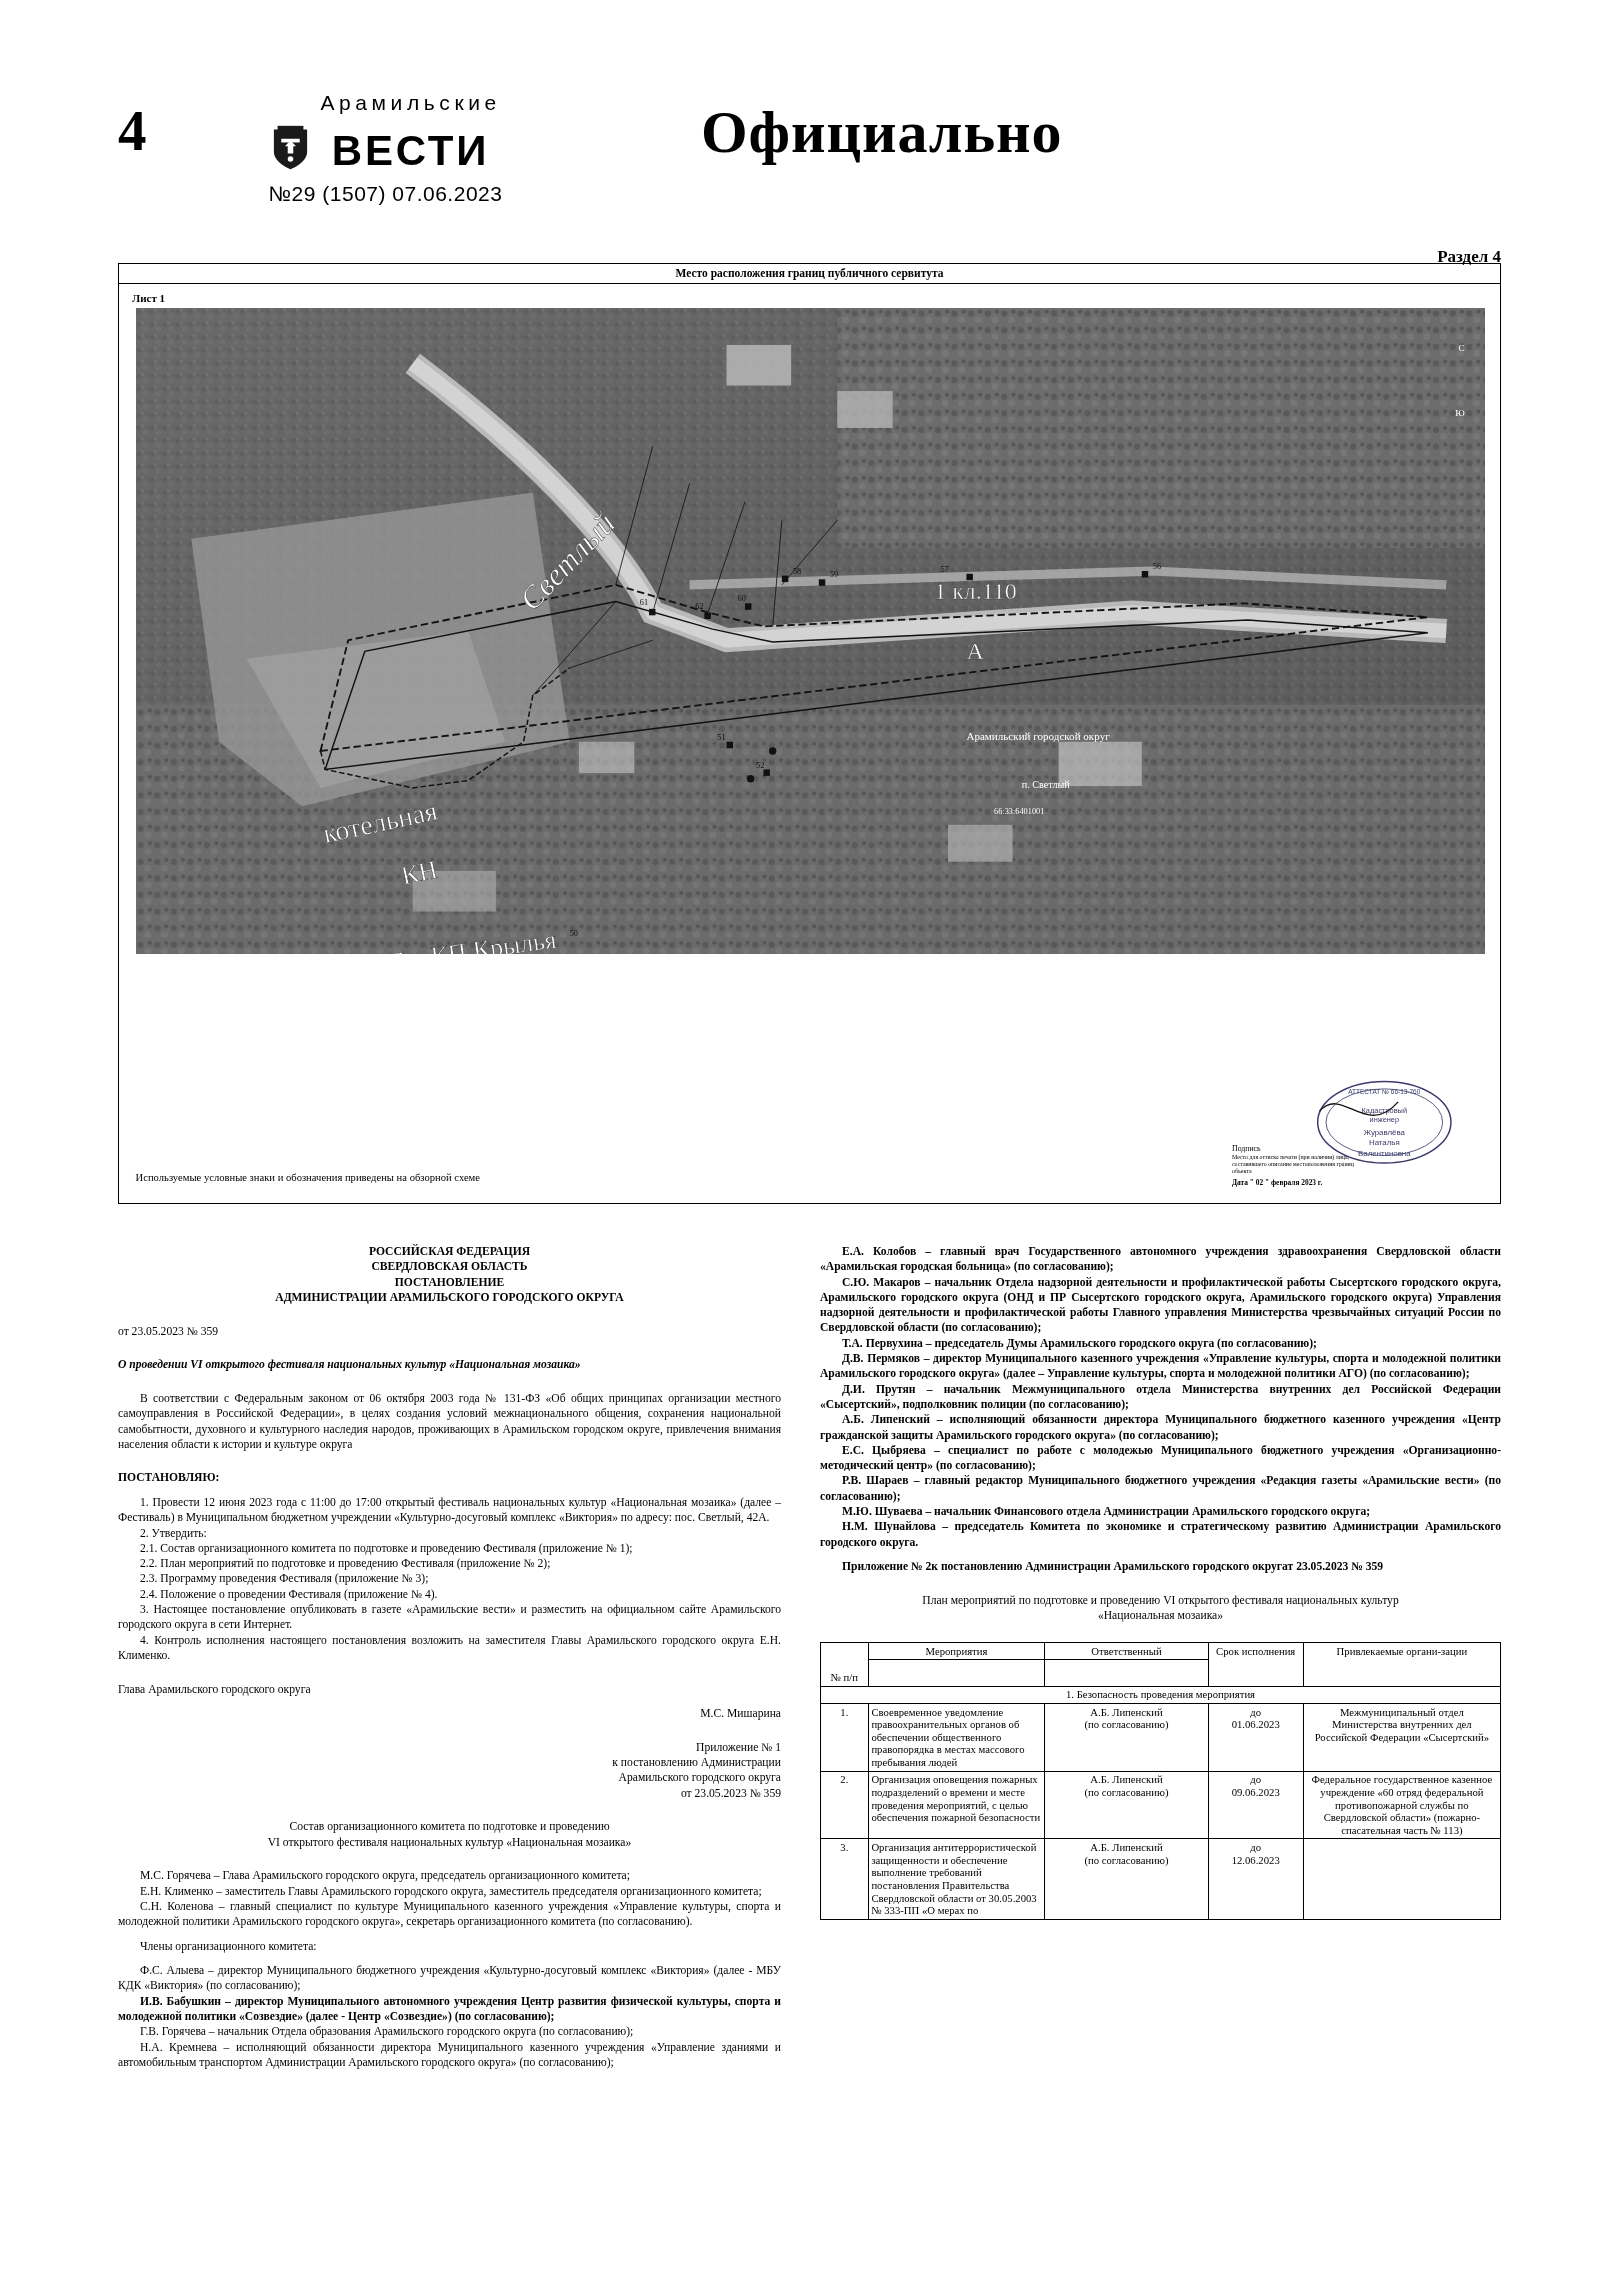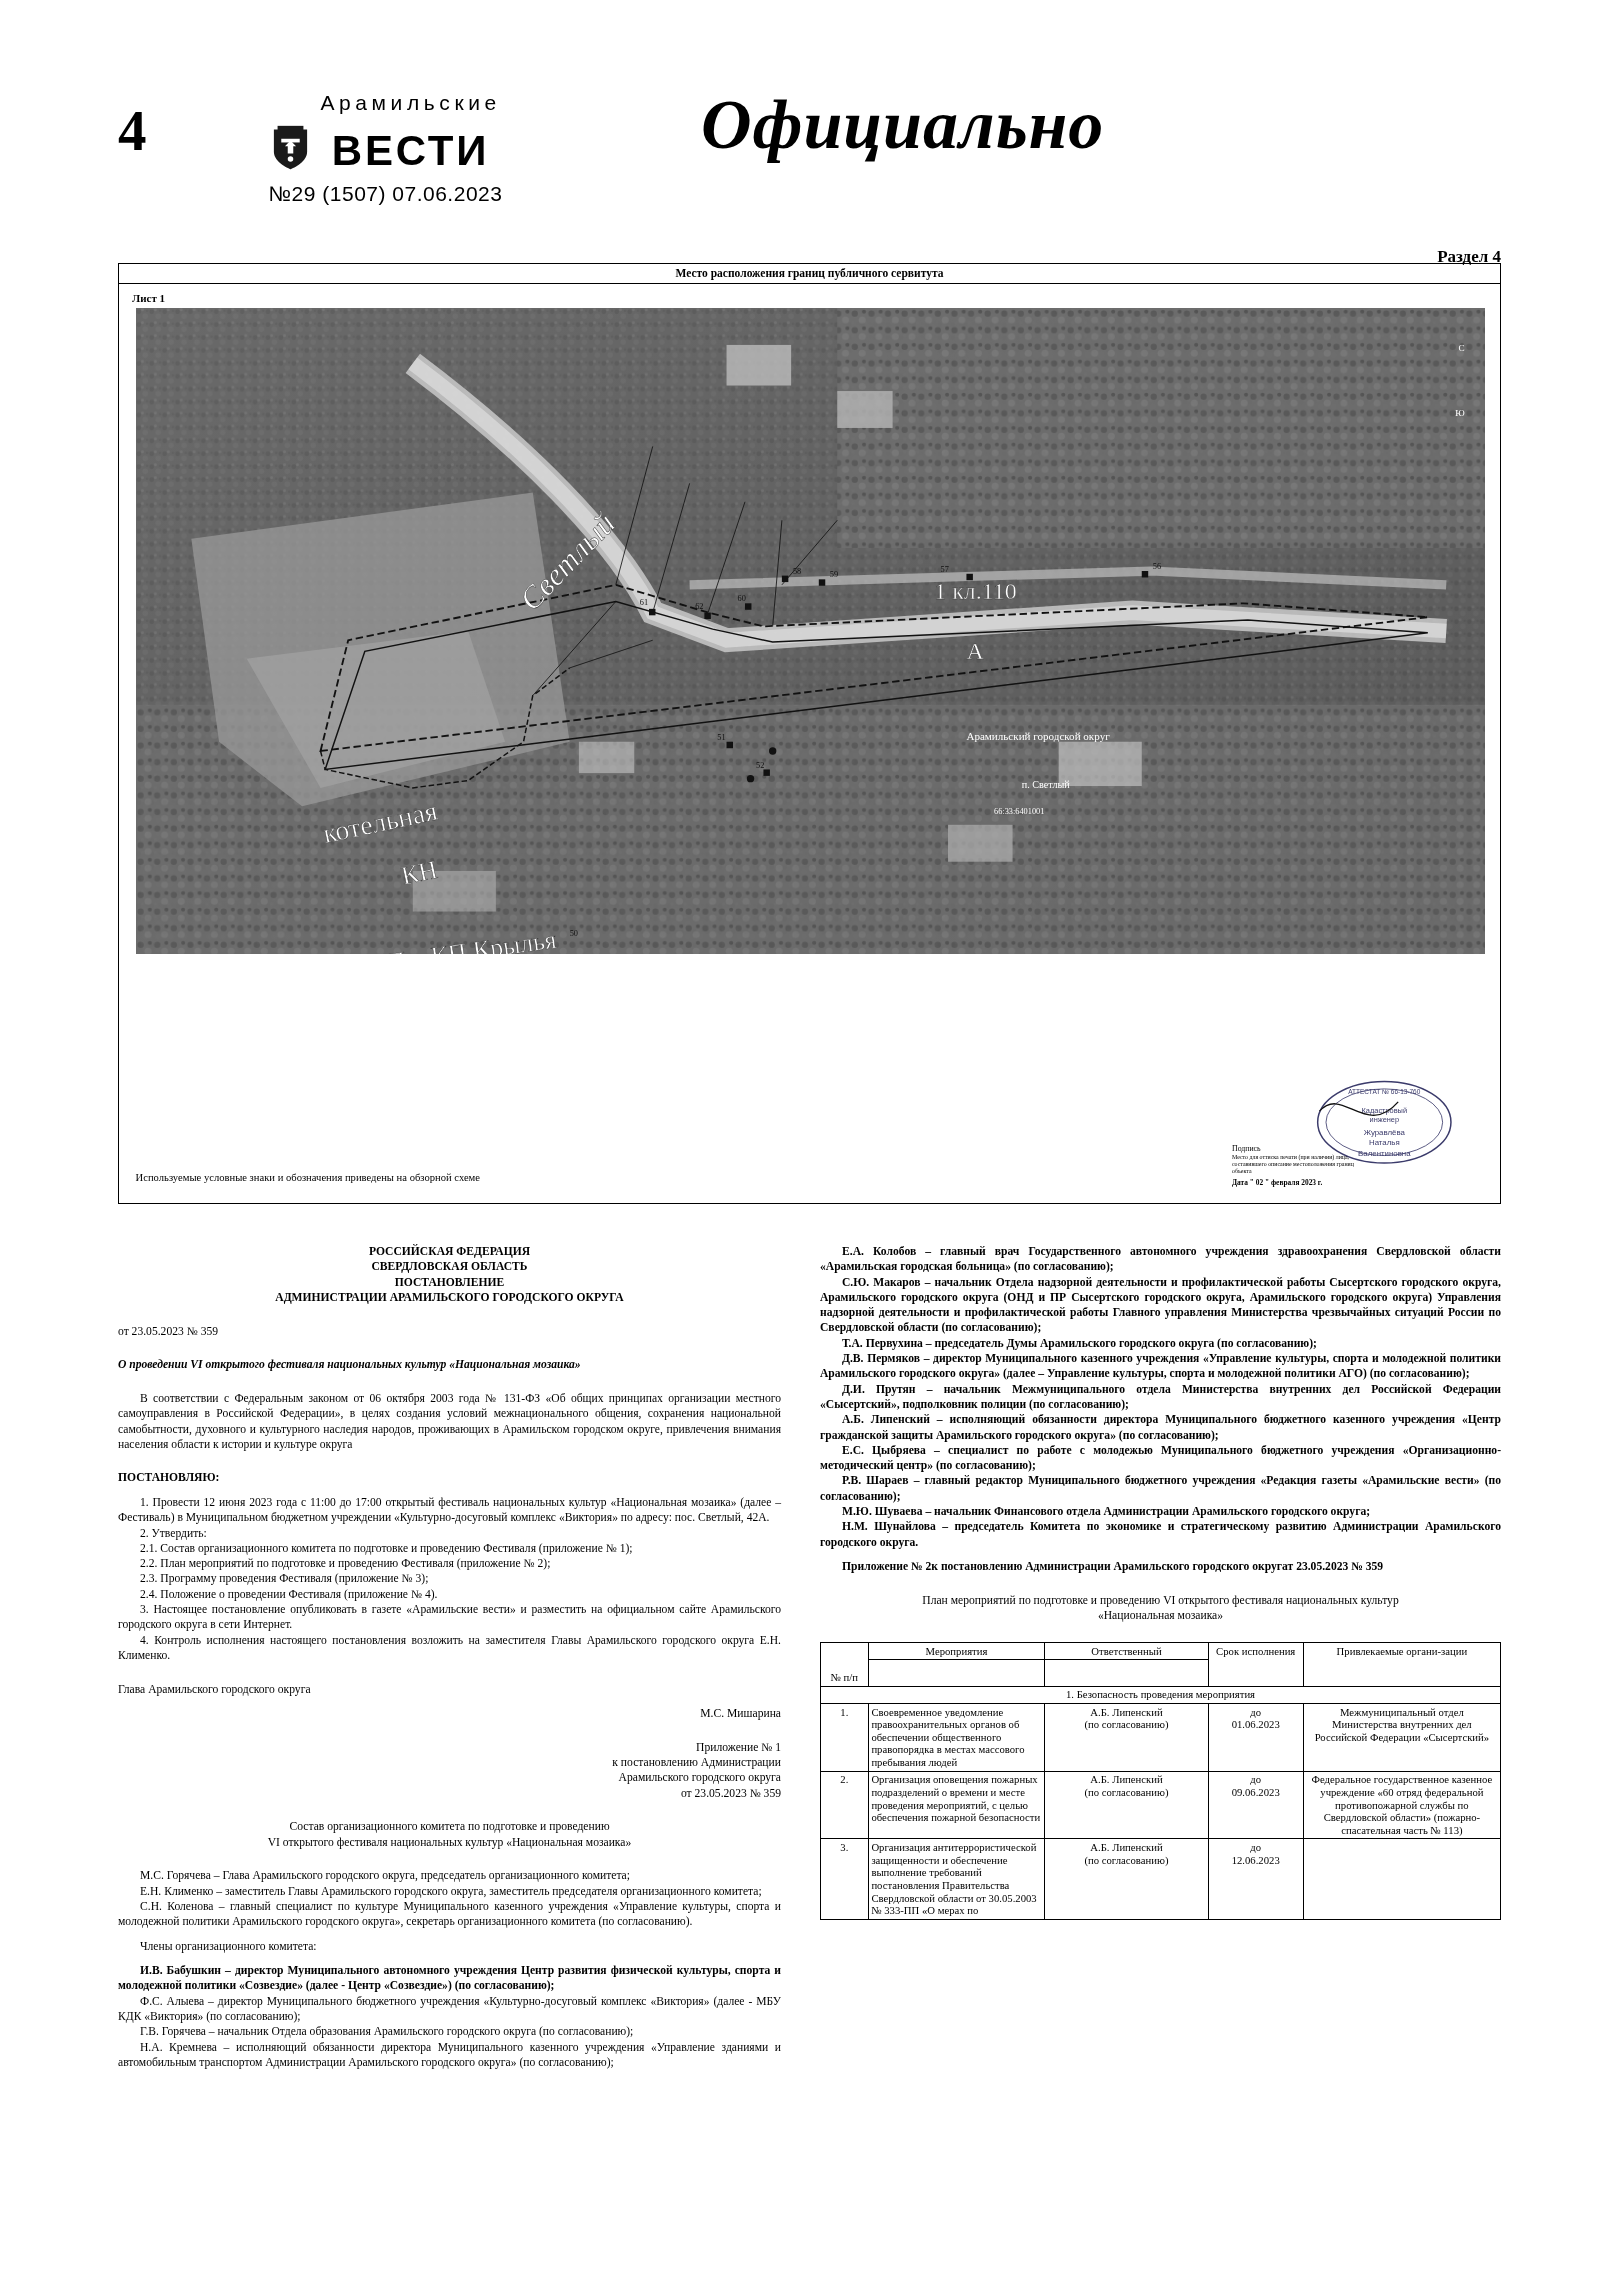--- a/index.html
+++ b/index.html
@@ -9,21 +9,21 @@
   
   .masthead{position:absolute;left:0;top:0;width:1619px;height:231px;}
   .page-num{position:absolute;left:118px;top:102px;font-family:"Liberation Serif",serif;font-size:57px;font-weight:bold;line-height:1;}
   .logo-block{position:absolute;left:238px;top:92px;width:295px;text-align:center;}
   .logo-row{display:flex;align-items:flex-end;justify-content:center;gap:9.2px;}
   .crest{width:41px;height:48px;position:relative;display:inline-block;}
   .crest svg{display:block;}
   .logo-top{font-family:"Liberation Sans",sans-serif;font-size:21px;letter-spacing:4.6px;font-weight:500;line-height:1;margin-bottom:17px;}
   .logo-main{font-family:"Liberation Sans",sans-serif;font-size:42px;font-weight:bold;letter-spacing:2.8px;line-height:1;}
   .logo-issue{font-family:"Liberation Sans",sans-serif;font-size:21px;margin-top:10px;letter-spacing:0.5px;}
-  .official{position:absolute;left:701px;top:85px;font-family:"Liberation Serif",serif;font-style:italic;font-size:70px;font-weight:bold;letter-spacing:0.9px;}
+  .official{position:absolute;left:701px;top:98px;font-family:"Liberation Serif",serif;font-size:60px;font-weight:bold;letter-spacing:0.9px;}
 
   
   .razdel{position:absolute;right:118px;top:247px;font-size:17px;font-weight:bold;}
   .mapbox{position:absolute;left:118px;top:263px;width:1383px;height:941px;border:0.9px solid #000;box-sizing:border-box;}
   .map-title{position:absolute;left:0;top:0;width:100%;height:20px;border-bottom:0.9px solid #000;box-sizing:border-box;text-align:center;font-size:11.5px;font-weight:bold;line-height:18.5px;}
   .sheet-label{position:absolute;left:13px;top:28px;font-size:11px;font-weight:bold;}
   .map-img{position:absolute;left:16.6px;top:44px;width:1349px;height:646px;overflow:hidden;background:#8d8d8d;}
   .map-canvas{position:absolute;left:0;top:0;width:1349px;height:646px;}
   .scale-txt{position:absolute;left:0;top:709px;width:100%;text-align:center;font-size:10.6px;}
   .legend-note{position:absolute;left:16.6px;bottom:20px;font-size:10.6px;}
@@ -258,22 +258,22 @@
     <p class="ctr">Состав организационного комитета по подготовке и проведению</p>
     <p class="ctr">VI открытого фестиваля национальных культур «Национальная мозаика»</p>
     <div class="sp"></div>
       <div class="sp"></div>
     <p class="ind">М.С. Горячева – Глава Арамильского городского округа, председатель организационного комитета;</p>
     <p class="ind">Е.Н. Клименко – заместитель Главы Арамильского городского округа, заместитель председателя организационного комитета;</p>
     <p class="ind">С.Н. Коленова – главный специалист по культуре Муниципального казенного учреждения «Управление культуры, спорта и молодежной политики Арамильского городского округа», секретарь организационного комитета (по согласованию).</p>
     <div class="sp"></div>
     <p class="ind">Члены организационного комитета:</p>
     <div class="sp"></div>
+    <p class="ind">Ф.С. Алыева – директор Муниципального бюджетного учреждения «Культурно-досуговый комплекс «Виктория» (далее - МБУ КДК «Виктория» (по согласованию);</p>
     <p class="ind b">И.В. Бабушкин – директор Муниципального автономного учреждения Центр развития физической культуры, спорта и молодежной политики «Созвездие» (далее - Центр «Созвездие») (по согласованию);</p>
-    <p class="ind">Ф.С. Алыева – директор Муниципального бюджетного учреждения «Культурно-досуговый комплекс «Виктория» (далее - МБУ КДК «Виктория» (по согласованию);</p>
     <p class="ind">Г.В. Горячева – начальник Отдела образования Арамильского городского округа (по согласованию);</p>
     <p class="ind">Н.А. Кремнева – исполняющий обязанности директора Муниципального казенного учреждения «Управление зданиями и автомобильным транспортом Администрации Арамильского городского округа» (по согласованию);</p>
   </div>
 
   <div class="col colR">
     <p class="ind b">Е.А. Колобов – главный врач Государственного автономного учреждения здравоохранения Свердловской области «Арамильская городская больница» (по согласованию);</p>
     <p class="ind b">С.Ю. Макаров – начальник Отдела надзорной деятельности и профилактической работы Сысертского городского округа, Арамильского городского округа (ОНД и ПР Сысертского городского округа, Арамильского городского округа) Управления надзорной деятельности и профилактической работы Главного управления Министерства чрезвычайных ситуаций России по Свердловской области (по согласованию);</p>
     <p class="ind b">Т.А. Первухина – председатель Думы Арамильского городского округа (по согласованию);</p>
     <p class="ind b">Д.В. Пермяков – директор Муниципального казенного учреждения «Управление культуры, спорта и молодежной политики Арамильского городского округа» (далее – Управление культуры, спорта и молодежной политики АГО) (по согласованию);</p>
     <p class="ind b">Д.И. Прутян – начальник Межмуниципального отдела Министерства внутренних дел Российской Федерации «Сысертский», подполковник полиции (по согласованию);</p>

